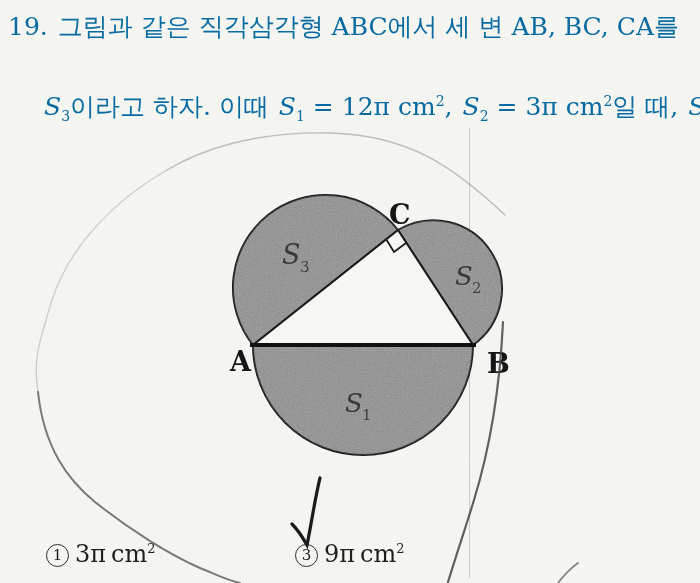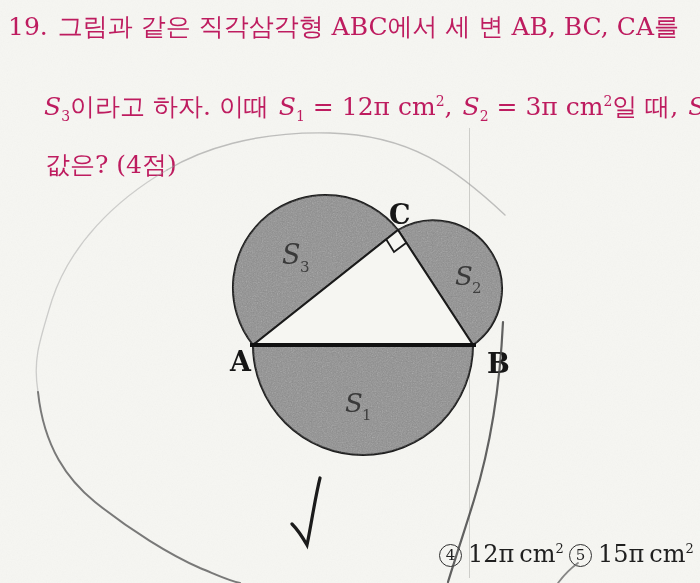--- a/index.html
+++ b/index.html
@@ -1,19 +1,19 @@
 <!DOCTYPE html>
 <html><head>
 <meta charset="utf-8">
 <style>
   html,body{margin:0;padding:0;}
   body{width:700px;height:583px;overflow:hidden;
        font-family:"DejaVu Serif","Liberation Serif",serif;}
   .page{position:relative;width:700px;height:583px;background:#f6f6f2;overflow:hidden;}
-  .qline{position:absolute;white-space:nowrap;font-size:25px;color:#be185d;
+  .qline{position:absolute;white-space:nowrap;font-size:25px;color:#0369a1;
          font-family:"DejaVu Serif","Liberation Serif",serif;}
   .qnum{margin-right:10px;}
   .svar{font-style:italic;font-family:"DejaVu Serif","Liberation Serif",serif;padding-left:2px;}
   .qline sub{font-size:14px;line-height:0;}
   .qline sup{font-size:14px;line-height:0;}
   .answers{position:absolute;left:0;top:0;width:700px;height:583px;}
   .opt{position:absolute;top:540px;white-space:nowrap;font-size:24px;color:#1b1b1b;}
   .circ{display:inline-flex;width:21px;height:21px;border:1.7px solid #2b2b2b;border-radius:50%;
         align-items:center;justify-content:center;font-size:15px;margin-right:6px;
         position:relative;top:-2px;color:#1b1b1b;}
@@ -25,25 +25,24 @@
 </head>
 <body>
 
 <div class="page">
 
   <div class="qline" style="left:8px;top:10px"><span class="qnum">19.</span><span>그림과 같은 직각삼각형 ABC에서 세 변 AB, BC, CA를</span></div>
 
 
   <div class="qline" style="left:42px;top:90px"><span class="svar">S</span><sub>3</sub><span>이라고 하자. 이때 </span><span class="svar">S</span><sub>1</sub><span> = 12π cm</span><sup>2</sup><span>, </span><span class="svar">S</span><sub>2</sub><span> = 3π cm</span><sup>2</sup><span>일 때, </span><span class="svar">S</span></div>
 
-  <div class="qline" style="left:45px;top:148px"><span>값은? (4점)</span></div>
 
   <div class="answers">
-    <div class="opt" style="left:439px"><span class="circ">4</span><span>12π</span><span class="unit">cm</span><sup>2</sup></div>
-    <div class="opt" style="left:569px"><span class="circ">5</span><span>15π</span><span class="unit">cm</span><sup>2</sup></div>
+    <div class="opt" style="left:46px"><span class="circ">1</span><span>3π</span><span class="unit">cm</span><sup>2</sup></div>
+    <div class="opt" style="left:295px"><span class="circ">3</span><span>9π</span><span class="unit">cm</span><sup>2</sup></div>
   </div>
 
   <svg class="overlay" width="700" height="583" viewBox="0 0 700 583">
     <defs>
       <filter id="grain" x="0%" y="0%" width="100%" height="100%">
         <feTurbulence type="fractalNoise" baseFrequency="0.8" numOctaves="2" stitchTiles="stitch"></feTurbulence>
         <feColorMatrix type="saturate" values="0"></feColorMatrix>
       </filter>
       <clipPath id="semiclip">
         <path d="M398,230 A92.5,92.5 0 0 0 253,345 Z"></path>

